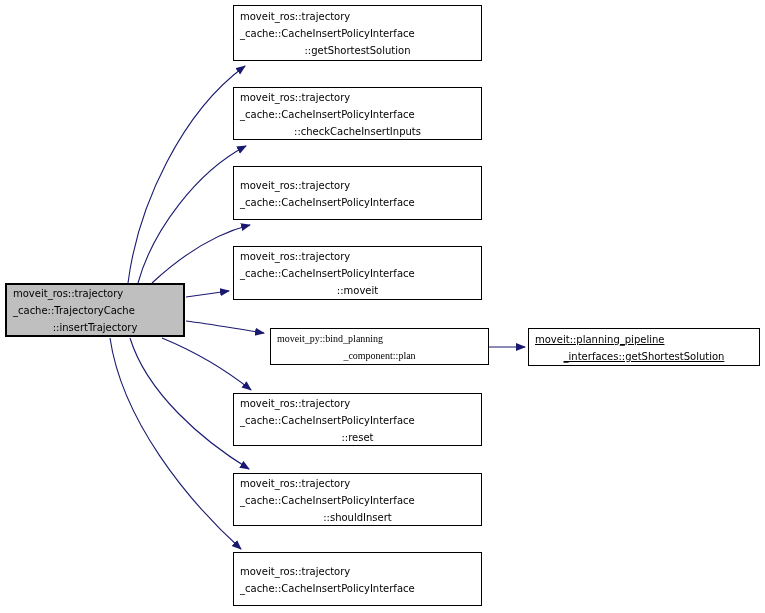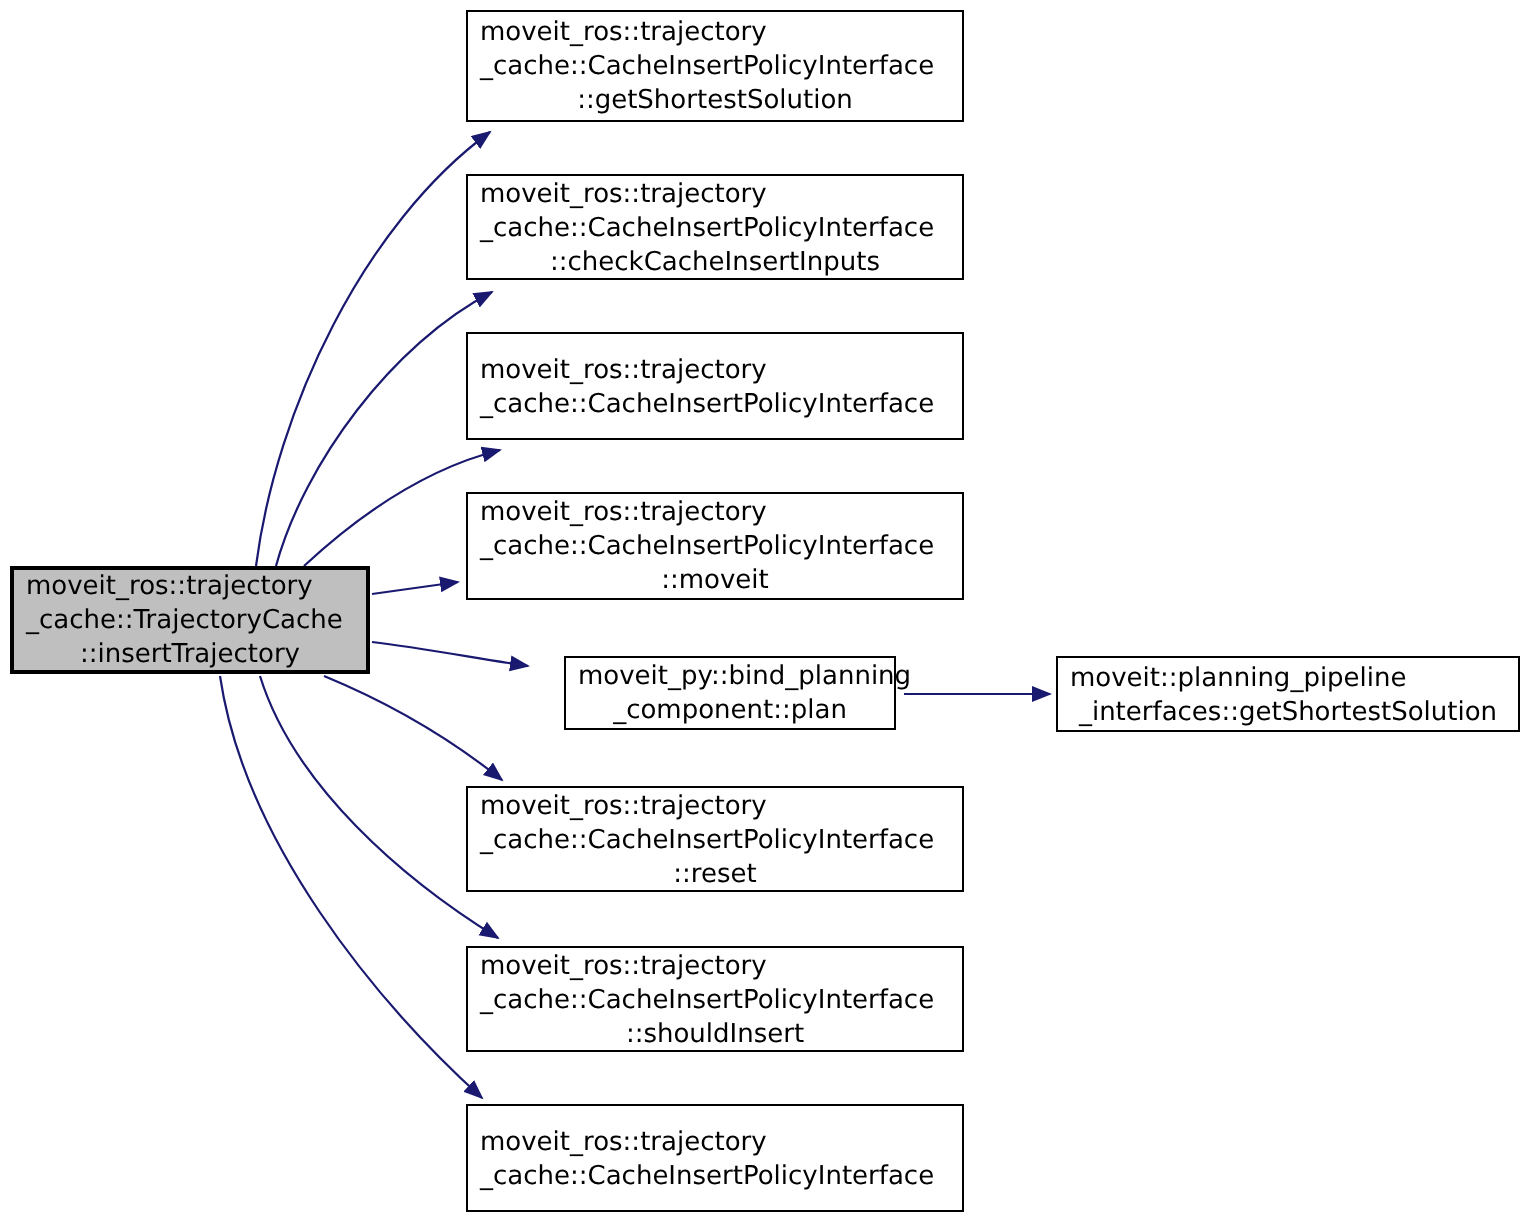--- a/index.html
+++ b/index.html
@@ -10,21 +10,21 @@
     font-family:"DejaVu Sans", sans-serif;
     overflow:hidden;
   }
   .edges{position:absolute;left:0;top:0;width:765px;height:613px;}
   .node{
     position:absolute;
     box-sizing:border-box;
     background:#ffffff;
     border:1px solid #000000;
     color:#000000;
-    font-size:13px;
+    font-size:10px;
     line-height:17px;
     display:flex;
     flex-direction:column;
     justify-content:center;
     padding:1px 6px 0 6px;
     cursor:pointer;
   }
   .node.highlight{
     background:#bfbfbf;
     border-width:2px;
@@ -73,36 +73,36 @@
       </div>
       <div class="node" style="left: 233px; top: 166px; width: 249px; height: 54px;">
         <div class="ln">moveit_ros::trajectory</div>
         <div class="ln">_cache::CacheInsertPolicyInterface</div>
       </div>
       <div class="node" style="left: 233px; top: 246px; width: 249px; height: 54px;">
         <div class="ln">moveit_ros::trajectory</div>
         <div class="ln">_cache::CacheInsertPolicyInterface</div>
         <div class="ln last">::moveit</div>
       </div>
-      <div class="node" style="left: 282px; top: 328px; width: 166px; height: 37px;">
+      <div class="node" style="left: 270px; top: 328px; width: 219px; height: 37px; font-family: Liberation Serif, serif;">
         <div class="ln">moveit_py::bind_planning</div>
         <div class="ln last">_component::plan</div>
       </div>
       <div class="node" style="left: 233px; top: 393px; width: 249px; height: 53px;">
         <div class="ln">moveit_ros::trajectory</div>
         <div class="ln">_cache::CacheInsertPolicyInterface</div>
         <div class="ln last">::reset</div>
       </div>
       <div class="node" style="left: 233px; top: 473px; width: 249px; height: 53px;">
         <div class="ln">moveit_ros::trajectory</div>
         <div class="ln">_cache::CacheInsertPolicyInterface</div>
         <div class="ln last">::shouldInsert</div>
       </div>
       <div class="node" style="left: 233px; top: 552px; width: 249px; height: 54px;">
         <div class="ln">moveit_ros::trajectory</div>
         <div class="ln">_cache::CacheInsertPolicyInterface</div>
       </div>
-      <div class="node" style="left: 528px; top: 328px; width: 232px; height: 38px;">
+      <div class="node" style="left: 528px; top: 328px; width: 232px; height: 38px; text-decoration: underline;">
         <div class="ln">moveit::planning_pipeline</div>
         <div class="ln last">_interfaces::getShortestSolution</div>
       </div>
     </div>
 </div>
 
 </body></html>

